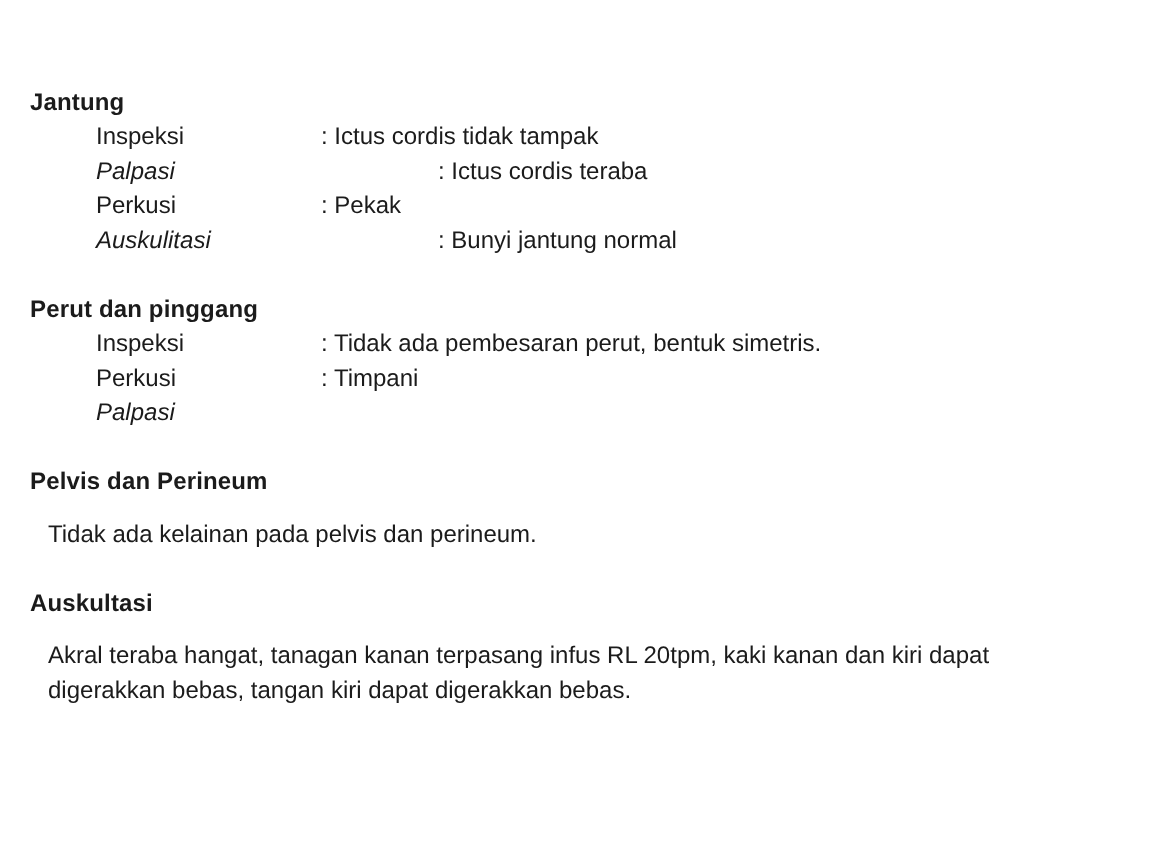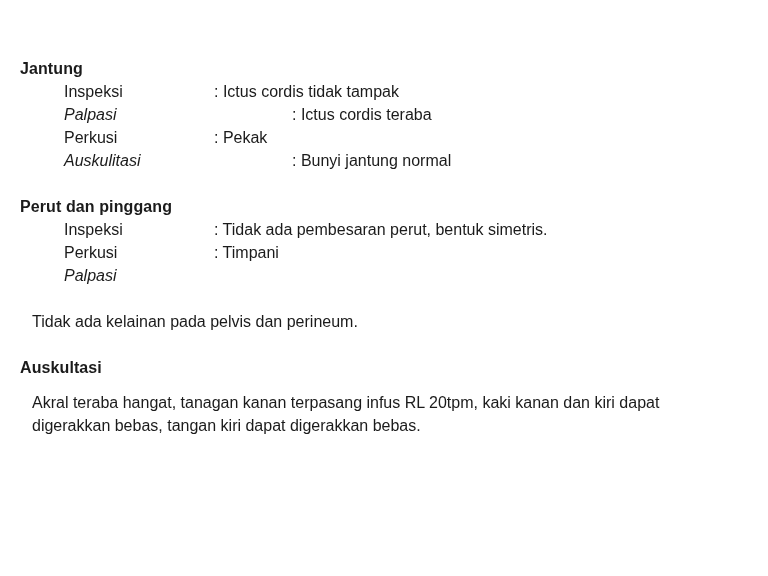--- a/index.html
+++ b/index.html
@@ -84,20 +84,21 @@
         </div>
         <div class="row i1">
           <span class="label">Perkusi</span>
           <span class="value">: Timpani</span>
         </div>
         <div class="row i2">
           <span class="label">Palpasi</span>
         </div>
       </section>
       <section class="doc-section">
+        <h2 class="section-heading">Pelvis dan Perineum</h2>
         <p class="para">Tidak ada kelainan pada pelvis dan perineum.</p>
       </section>
       <section class="doc-section">
         <h2 class="section-heading">Auskultasi</h2>
         <p class="para">Akral teraba hangat, tanagan kanan terpasang infus RL 20tpm, kaki kanan dan kiri dapat digerakkan bebas, tangan kiri dapat digerakkan bebas.</p>
       </section>
     </div>
 </main>
 
 </body></html>

